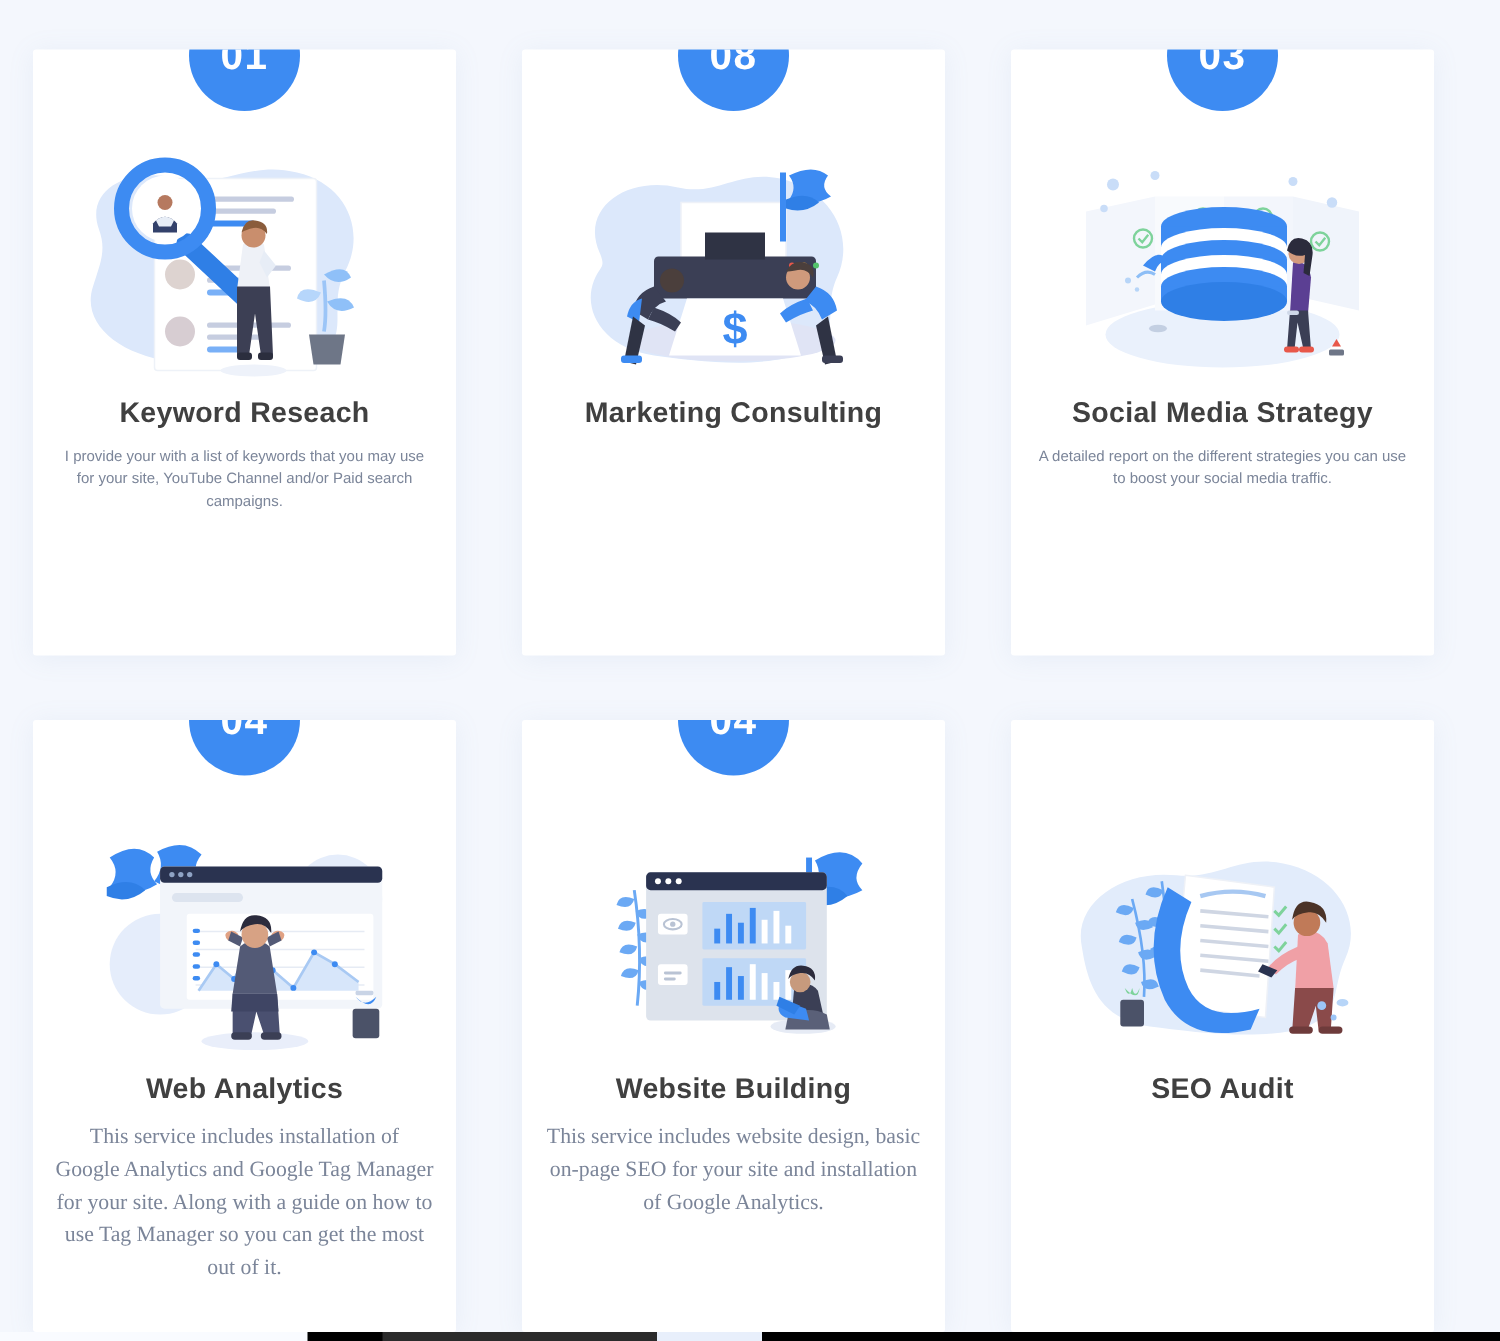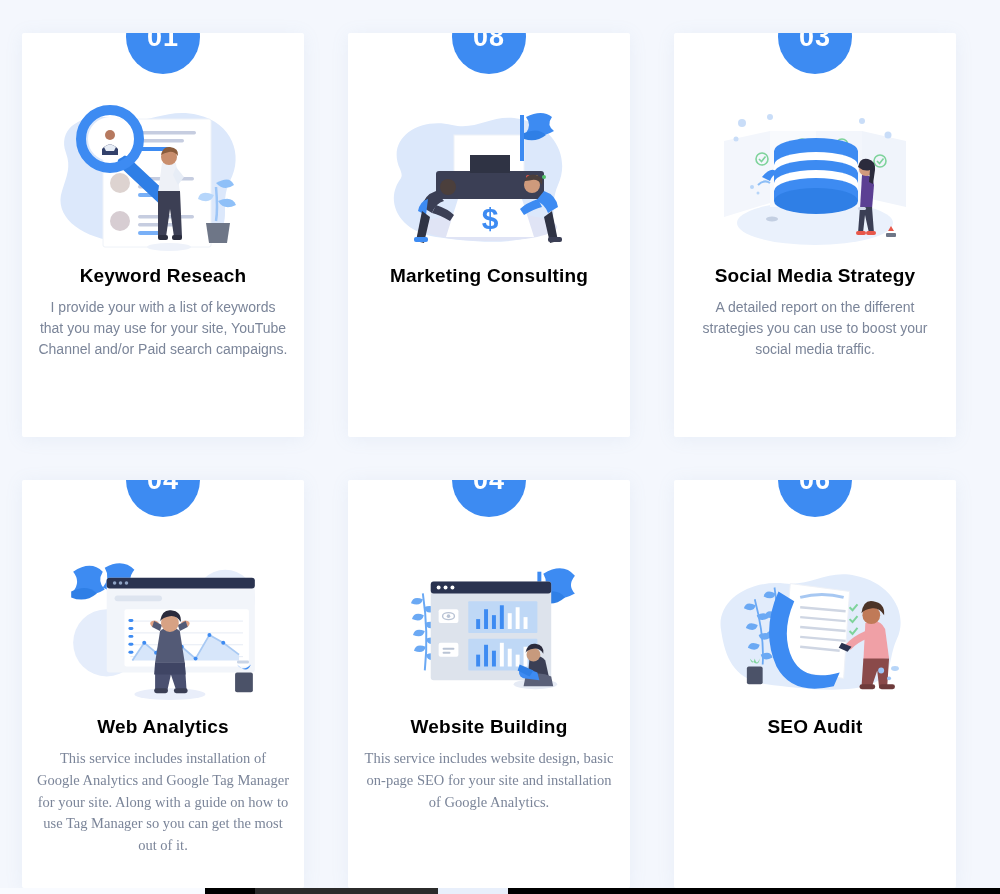--- a/index.html
+++ b/index.html
@@ -58,28 +58,28 @@
     width:230px;height:160px;
     display:flex;align-items:center;justify-content:center;
   }
   .cell.r2 .illus{ margin-top:68px; height:158px;}
   .illus svg{width:100%;height:100%;display:block;}
 
   .title{
     margin-top:10px;
     font-size:19px;
     font-weight:bold;
-    color:#000000;
+    color:#404040;
     letter-spacing:0.2px;
     text-align:center;
   }
   .desc{
     margin-top:10px;
     padding:0 14px;
-    font-size:14px;
+    font-size:10px;
     line-height:1.5;
     color:#7b8599;
     text-align:center;
     max-width:280px;
   }
   .cell.r2 .desc{ font-size:14.5px;font-family:Liberation Serif, serif; }
 
   .bottom-bar{
     position:absolute;
     left:0; bottom:0;
@@ -394,21 +394,20 @@
           </g>
         </svg>
       </div>
       <div class="title">Website Building</div>
       <div class="desc">This service includes website design, basic on-page SEO for your site and installation of Google Analytics.</div>
     </div>
   </div>
 
   <div class="cell r2">
     <div class="card">
-      <div class="badge">06</div>
       <div class="illus">
         <svg viewBox="0 0 230 160">
           <path d="M20 84 C14 54 48 32 84 36 C112 39 126 22 156 28 C192 35 210 66 198 92 C188 114 196 128 172 138 C146 148 96 142 66 138 C32 133 24 110 20 84 Z" fill="#e2ecfb"></path>
           <g stroke="#6ba9f4" stroke-width="1.8" fill="none">
             <path d="M54 52 q10 38 8 66"></path>
             <path d="M74 40 q6 42 2 70"></path>
           </g>
           <g fill="#6ba9f4">
             <path d="M55 58 q-10-5-12 3 q10 5 12-3z"></path>
               <path d="M56 68 q10-5 12 3 q-10 5-12-3z"></path>

